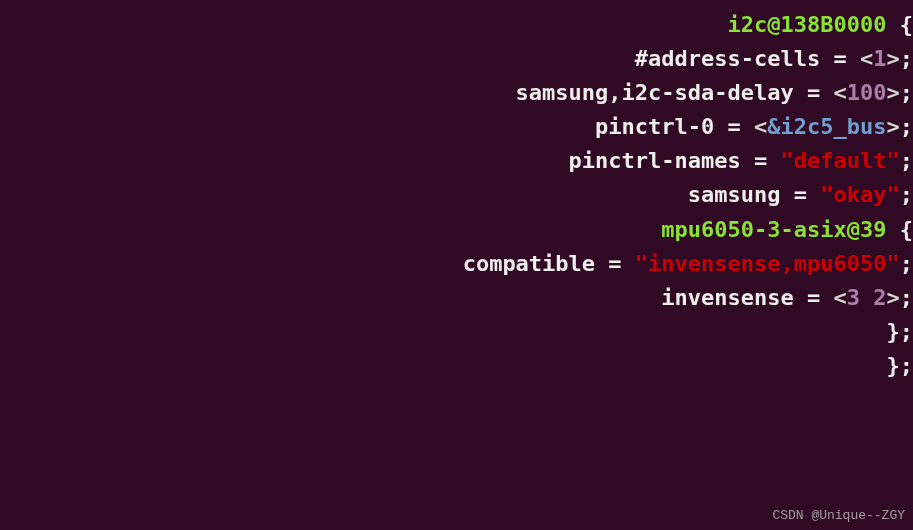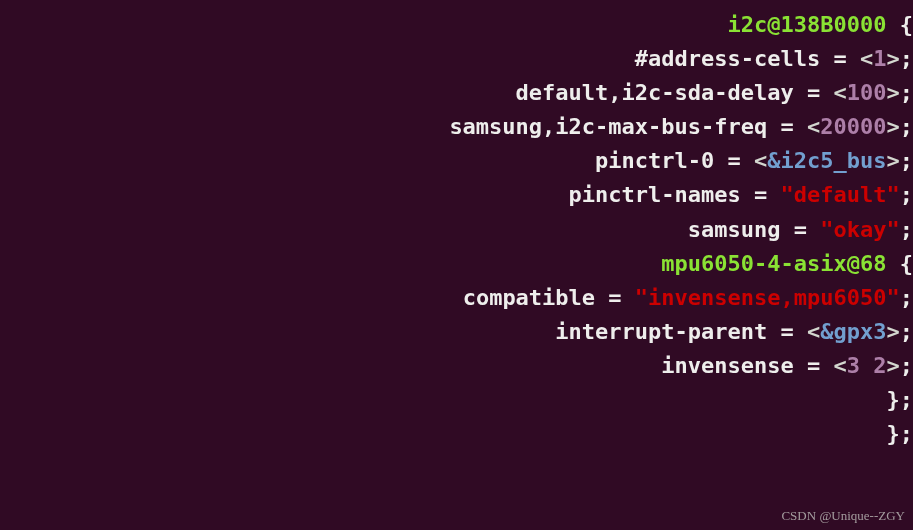--- a/index.html
+++ b/index.html
@@ -59,36 +59,34 @@
       padding-left: 104px;
     }
     .watermark {
       position: absolute;
       bottom: 4px;
       right: 8px;
       font-size: 13px;
       color: #d3d7cf;
       opacity: 0.7;
       font-weight: normal;
-      font-family: Liberation Serif, serif;
+      font-family: Liberation Mono, monospace;
       margin-left: 17px;
     }
   </style>
 </head>
 <body>
 
 <div class="code-block">
   <div class="line"><span class="node-name">i2c@138B0000</span><span class="brace"> {</span></div>
   <div class="line indent1"><span class="property">#address-cells</span><span class="equals"> = </span><span class="angle">&lt;</span><span class="number">1</span><span class="angle">&gt;</span><span class="semi">;</span></div>
-  <div class="line indent1"><span class="property">default,i2c-sda-delay</span><span class="equals"> = </span><span class="angle">&lt;</span><span class="number">100</span><span class="angle">&gt;</span><span class="semi">;</span></div>
-  <div class="line indent1"><span class="property">samsung,i2c-max-bus-freq</span><span class="equals"> = </span><span class="angle">&lt;</span><span class="number">20000</span><span class="angle">&gt;</span><span class="semi">;</span></div>
+  <div class="line indent1"><span class="property">samsung,i2c-sda-delay</span><span class="equals"> = </span><span class="angle">&lt;</span><span class="number">100</span><span class="angle">&gt;</span><span class="semi">;</span></div>
   <div class="line indent1"><span class="property">pinctrl-0</span><span class="equals"> = </span><span class="angle">&lt;</span><span class="ref">&amp;i2c5_bus</span><span class="angle">&gt;</span><span class="semi">;</span></div>
   <div class="line indent1"><span class="property">pinctrl-names</span><span class="equals"> = </span><span class="string">"default"</span><span class="semi">;</span></div>
   <div class="line indent1"><span class="property">samsung</span><span class="equals"> = </span><span class="string">"okay"</span><span class="semi">;</span></div>
-  <div class="line indent1"><span class="node-name">mpu6050-4-asix@68</span><span class="brace"> {</span></div>
+  <div class="line indent1"><span class="node-name">mpu6050-3-asix@39</span><span class="brace"> {</span></div>
   <div class="line indent2"><span class="property">compatible</span><span class="equals"> = </span><span class="string">"invensense,mpu6050"</span><span class="semi">;</span></div>
-  <div class="line indent2"><span class="property">interrupt-parent</span><span class="equals"> = </span><span class="angle">&lt;</span><span class="ref">&amp;gpx3</span><span class="angle">&gt;</span><span class="semi">;</span></div>
   <div class="line indent2"><span class="property">invensense</span><span class="equals"> = </span><span class="angle">&lt;</span><span class="number">3</span><span> </span><span class="number">2</span><span class="angle">&gt;</span><span class="semi">;</span></div>
   <div class="line indent1"><span class="brace">};</span></div>
   <div class="line"><span class="brace">};</span></div>
 </div>
 
 <div class="watermark">CSDN @Unique--ZGY</div>
 
 </body></html>

